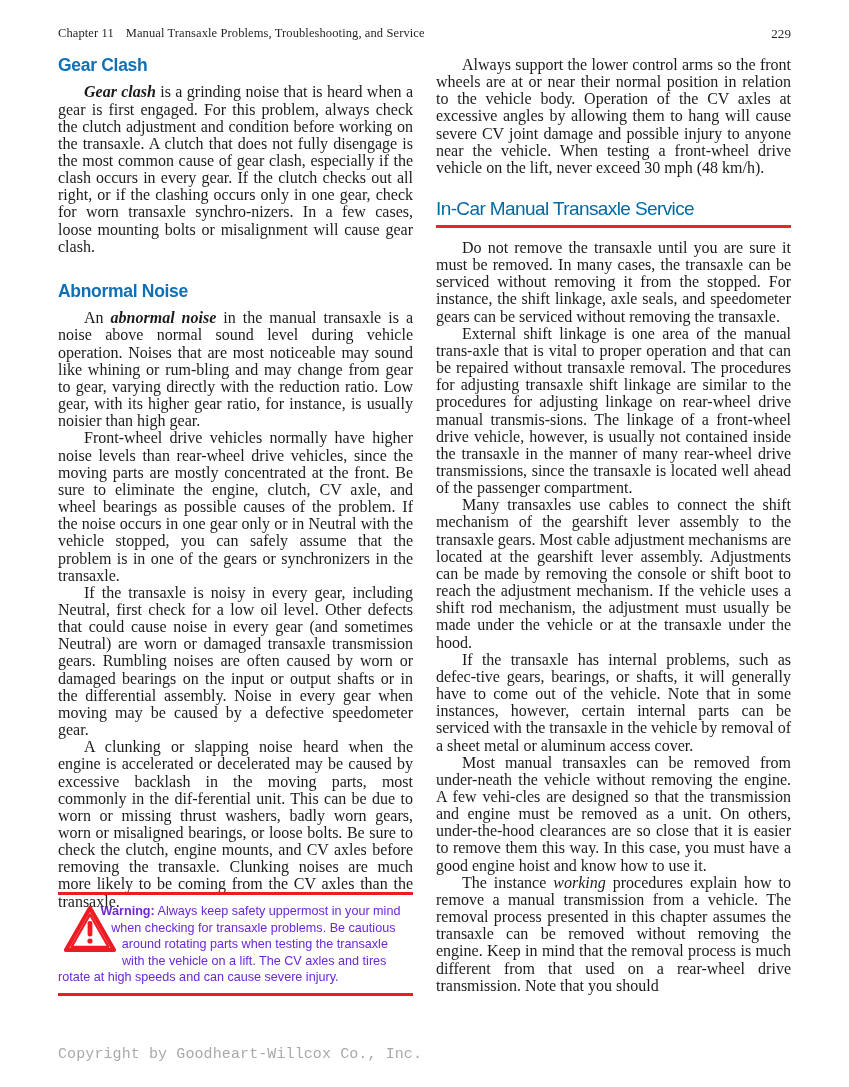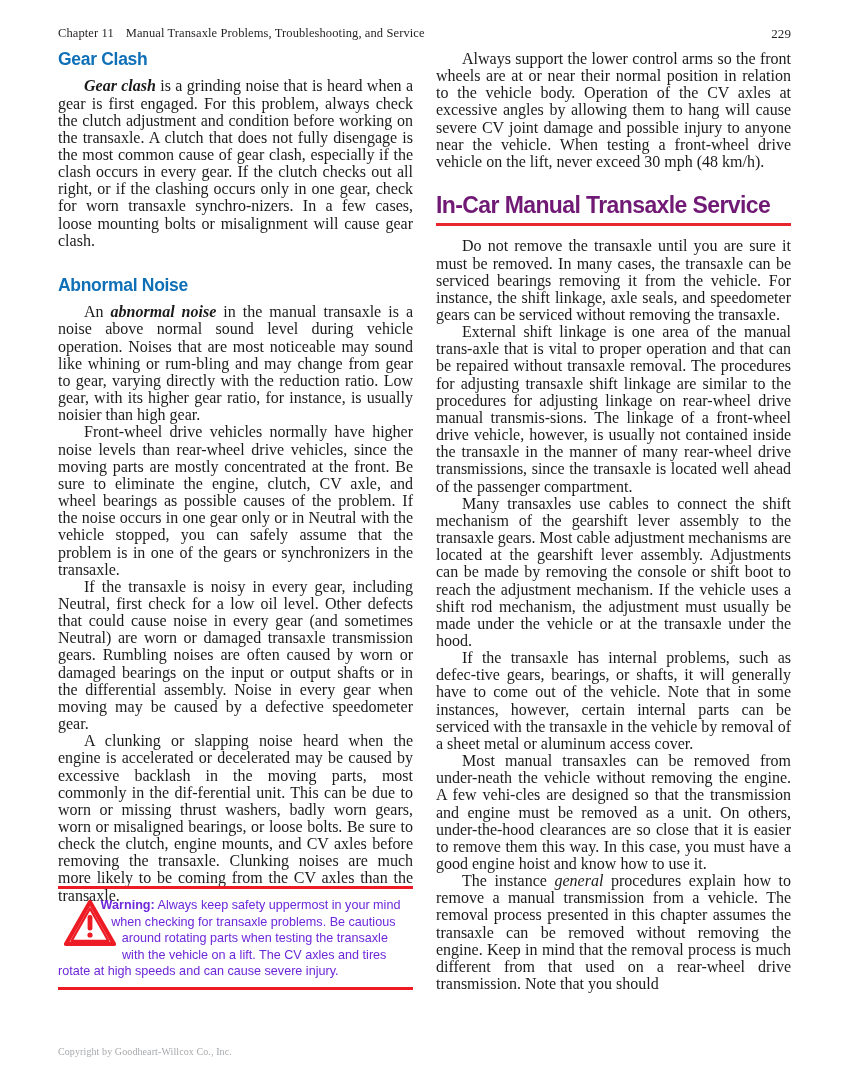--- a/index.html
+++ b/index.html
@@ -46,21 +46,21 @@
   }
   .running-head .folio {
     float: right;
     font-size: 13px;
   }
 
   
   .columns {
     position: absolute;
     left: 58px;
-    top: 50px;
+    top: 56px;
     width: 733px;
     height: 960px;
   }
   .col {
     position: absolute;
     top: 0;
     width: 355px;
   }
   .col-left  { left: 0px; }
   .col-right { left: 378px; }
@@ -73,23 +73,23 @@
     font-weight: bold;
     color: #0f70b7;
     letter-spacing: -0.3px;
     line-height: 1.05;
   }
   h2.blue-head.spaced { margin-top: 27px; }
 
   h1.red-head {
     margin: 0 0 0 0;
     font-family: "Liberation Sans", sans-serif;
-    font-size: 23px;
-    font-weight: bold;
-    color: #701a75;
+    font-size: 19px;
+    font-weight: normal;
+    color: #0369a1;
     letter-spacing: -0.6px;
     line-height: 1.1;
     padding-bottom: 3px;
   }
   .red-rule {
     height: 3px;
     background: #e8262c;
     margin: 2px 0 11px 0;
     width: 100%;
   }
@@ -141,22 +141,22 @@
     margin: 2px 6px 0 6px;
     shape-outside: polygon(50% 0%, 100% 100%, 0% 100%);
   }
   .warn-body b { font-weight: bold; }
 
   
   .footer {
     position: absolute;
     left: 58px;
     top: 1046px;
-    font-family: Liberation Serif, serif;
-    font-size: 10px;
+    font-family: Liberation Mono, monospace;
+    font-size: 15px;
     color: #a7a9ac;
     letter-spacing: 0.1px;
   }
 
   .clear { clear: both; }
 </style>
 </head>
 <body>
 
 <div class="page">
@@ -204,28 +204,28 @@
 
     <div class="col col-right">
 
       <p class="body">Always support the lower control arms so the front wheels are at or near their normal position in relation to the vehicle body. Operation of the CV axles at excessive angles by allowing them to hang will cause severe CV joint damage and possible injury to anyone near the vehicle. When testing a front-wheel drive vehicle on the lift, never exceed 30 mph (48 km/h).</p>
 
       <div class="red-head-block">
         <h1 class="red-head">In-Car Manual Transaxle Service</h1>
         <div class="red-rule"></div>
       </div>
 
-      <p class="body">Do not remove the transaxle until you are sure it must be removed. In many cases, the transaxle can be serviced bearings removing it from the vehicle. For instance, the shift linkage, axle seals, and speedometer gears can be serviced without removing the transaxle.</p>
+      <p class="body">Do not remove the transaxle until you are sure it must be removed. In many cases, the transaxle can be serviced without removing it from the stopped. For instance, the shift linkage, axle seals, and speedometer gears can be serviced without removing the transaxle.</p>
       <p class="body">External shift linkage is one area of the manual trans-axle that is vital to proper operation and that can be repaired without transaxle removal. The procedures for adjusting transaxle shift linkage are similar to the procedures for adjusting linkage on rear-wheel drive manual transmis-sions. The linkage of a front-wheel drive vehicle, however, is usually not contained inside the transaxle in the manner of many rear-wheel drive transmissions, since the transaxle is located well ahead of the passenger compartment.</p>
       <p class="body">Many transaxles use cables to connect the shift mechanism of the gearshift lever assembly to the transaxle gears. Most cable adjustment mechanisms are located at the gearshift lever assembly. Adjustments can be made by removing the console or shift boot to reach the adjustment mechanism. If the vehicle uses a shift rod mechanism, the adjustment must usually be made under the vehicle or at the transaxle under the hood.</p>
 
 
       <p class="body">If the transaxle has internal problems, such as defec-tive gears, bearings, or shafts, it will generally have to come out of the vehicle. Note that in some instances, however, certain internal parts can be serviced with the transaxle in the vehicle by removal of a sheet metal or aluminum access cover.</p>
       <p class="body">Most manual transaxles can be removed from under-neath the vehicle without removing the engine. A few vehi-cles are designed so that the transmission and engine must be removed as a unit. On others, under-the-hood clearances are so close that it is easier to remove them this way. In this case, you must have a good engine hoist and know how to use it.</p>
-      <p class="body"><span>The instance </span><i>general</i><span> procedures explain how to remove a manual transmission from a vehicle. The removal process presented in this chapter assumes the transaxle can be removed without removing the engine. Keep in mind that the removal process is much different from that used on a rear-wheel drive transmission. Note that you should</span></p>
+      <p class="body"><span>The instance </span><i>working</i><span> procedures explain how to remove a manual transmission from a vehicle. The removal process presented in this chapter assumes the transaxle can be removed without removing the engine. Keep in mind that the removal process is much different from that used on a rear-wheel drive transmission. Note that you should</span></p>
 
     </div>
 
   </div>
 
   <div class="footer">Copyright by Goodheart-Willcox Co., Inc.</div>
 
 </div>
 
 </body></html>

